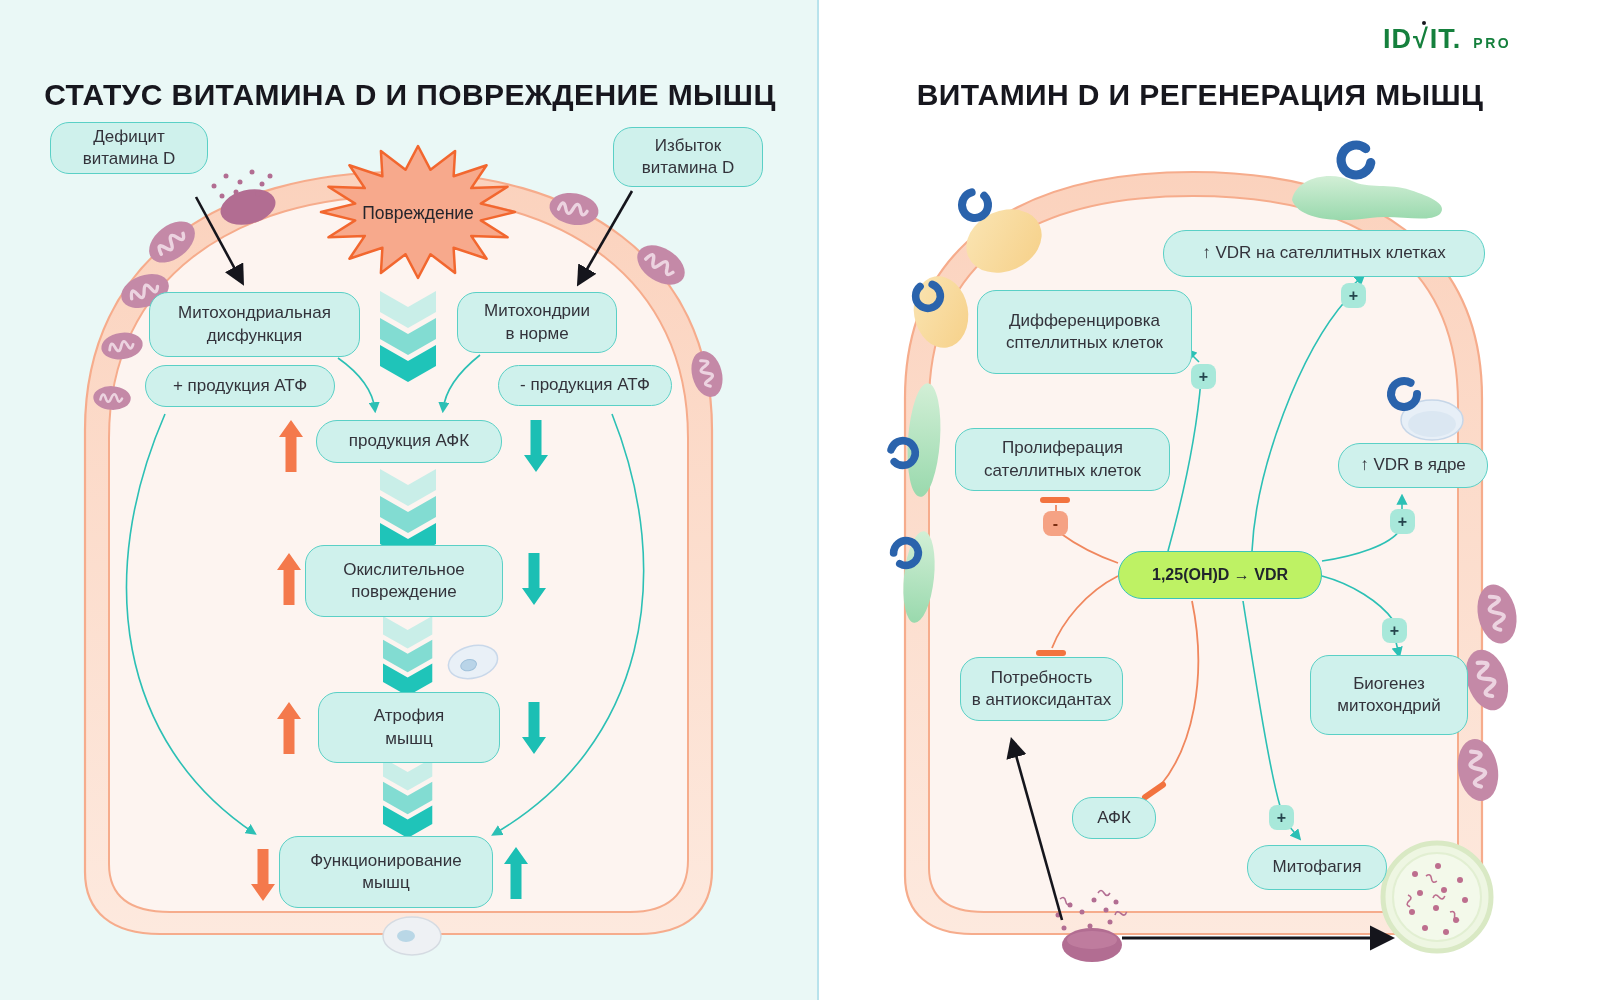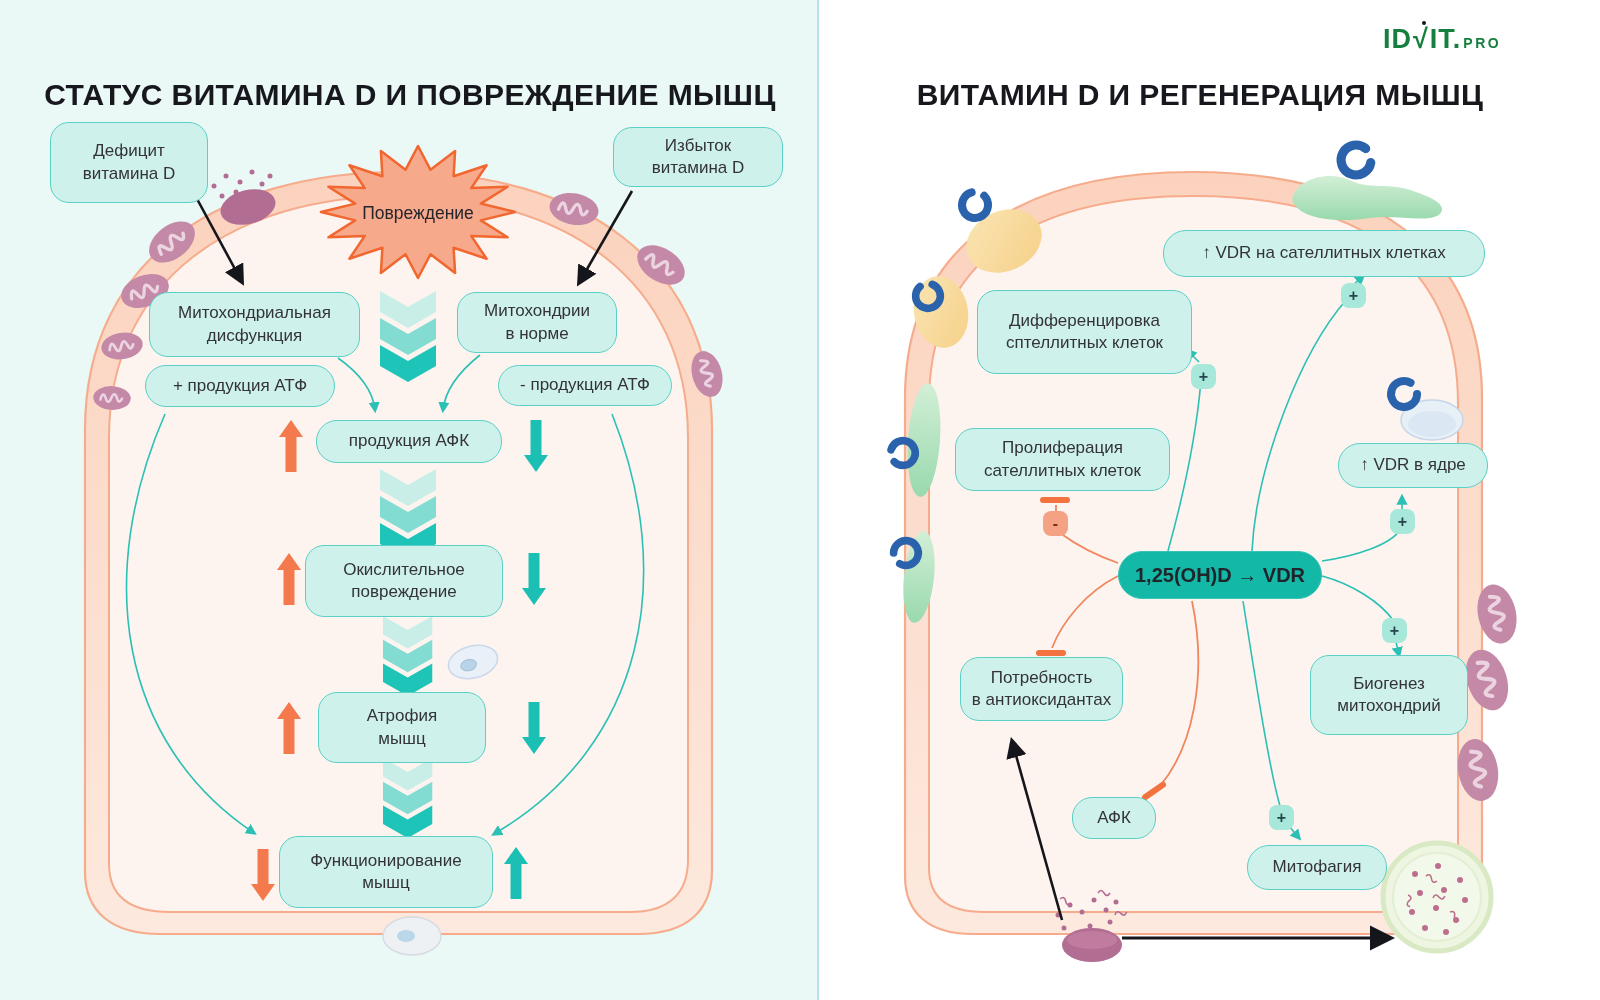--- a/index.html
+++ b/index.html
@@ -5,31 +5,31 @@
   html,body{margin:0;padding:0}
   body{width:1600px;height:1000px;position:relative;overflow:hidden;
        font-family:"Liberation Sans","DejaVu Sans",sans-serif;background:#fff}
   .panel-left{position:absolute;left:0;top:0;width:817px;height:1000px;background:#eaf8f6;border-right:2px solid #b9e3ec}
   .panel-right{position:absolute;left:819px;top:0;width:781px;height:1000px;background:#ffffff}
   #art{position:absolute;left:0;top:0;pointer-events:none}
   .panel-title{position:absolute;text-align:center;font-size:30px;font-weight:700;color:#17171e;letter-spacing:.4px}
   .tealbox{position:absolute;background:#cff1ec;border:1.5px solid #5ad0c6;border-radius:19px;
            display:flex;align-items:center;justify-content:center;text-align:center;
            font-size:17px;color:#33333b;line-height:1.3;white-space:pre-line;box-sizing:border-box}
-  .central{background:#14b8a6;border-color:#38c3b8;font-size:20px;font-weight:700;color:#20252c}
+  .central{background:#bef264;border-color:#38c3b8;font-size:16px;font-weight:700;color:#20252c}
   .star-label{position:absolute;left:336px;top:196px;width:164px;height:34px;display:flex;align-items:center;
               justify-content:center;font-size:17.5px;color:#25252c;font-weight:500}
   .badge{position:absolute;width:25px;height:25px;border-radius:8px;background:#a8e8da;
          display:flex;align-items:center;justify-content:center;font-size:16px;font-weight:700;color:#25454d}
   .badge.minus{background:#f5a284;color:#7c2f13}
   .logo{position:absolute;left:1383px;top:24px;display:flex;align-items:baseline;color:#15803d;
         font-weight:700;font-size:27px;letter-spacing:1px}
   .logo .chk{position:relative;margin:0 1px;display:inline-block}
   .logo .chk .dot{position:absolute;left:58%;top:-3px;width:4px;height:4px;border-radius:50%;background:#17171e}
-  .logo .pro{font-size:14px;letter-spacing:2.5px;margin-left:2px}
+  .logo .pro{font-size:14px;letter-spacing:2.5px;margin-left:12px}
 </style>
 </head>
 <body>
 
 <div class="panel-left"></div>
 <div class="panel-right"></div>
 
 <svg id="art" width="1600" height="1000" viewBox="0 0 1600 1000">
   <defs>
     <linearGradient id="gMem" x1="0" y1="0" x2="0" y2="1">
@@ -249,34 +249,34 @@
 
 <div class="logo">
   <span>ID</span>
     <span class="chk"><span class="dot"></span><span>√</span></span>
     <span>IT.</span>
     <span class="pro">PRO</span>
 </div>
 
 <div class="star-label">Повреждение</div>
 
-<div class="tealbox" style="left:50px;top:122px;width:158px;height:81px">Дефицит
+<div class="tealbox" style="left:50px;top:122px;width:158px;height:52px">Дефицит
 витамина D</div>
-<div class="tealbox" style="left:613px;top:127px;width:170px;height:60px">Избыток
+<div class="tealbox" style="left:613px;top:127px;width:150px;height:60px">Избыток
 витамина D</div>
 <div class="tealbox" style="left:149px;top:292px;width:211px;height:65px">Митохондриальная
 дисфункция</div>
 <div class="tealbox" style="left:457px;top:292px;width:160px;height:61px">Митохондрии
 в норме</div>
 <div class="tealbox" style="left:145px;top:365px;width:190px;height:42px;border-radius:21px">+ продукция АТФ</div>
 <div class="tealbox" style="left:498px;top:365px;width:174px;height:41px;border-radius:21px">- продукция АТФ</div>
 <div class="tealbox" style="left:316px;top:420px;width:186px;height:43px;border-radius:21px">продукция АФК</div>
 <div class="tealbox" style="left:305px;top:545px;width:198px;height:72px">Окислительное
 повреждение</div>
-<div class="tealbox" style="left:318px;top:692px;width:168px;height:71px">Атрофия
+<div class="tealbox" style="left:318px;top:692px;width:182px;height:71px">Атрофия
 мышц</div>
 <div class="tealbox" style="left:279px;top:836px;width:214px;height:72px">Функционирование
 мышц</div>
 
 <div class="tealbox" style="left:1163px;top:230px;width:322px;height:47px;border-radius:23px">↑ VDR на сателлитных клетках</div>
 <div class="tealbox" style="left:977px;top:290px;width:215px;height:84px">Дифференцировка
 сптеллитных клеток</div>
 <div class="tealbox" style="left:955px;top:428px;width:215px;height:63px">Пролиферация
 сателлитных клеток</div>
 <div class="tealbox" style="left:1338px;top:443px;width:150px;height:45px;border-radius:22px">↑ VDR в ядре</div>

